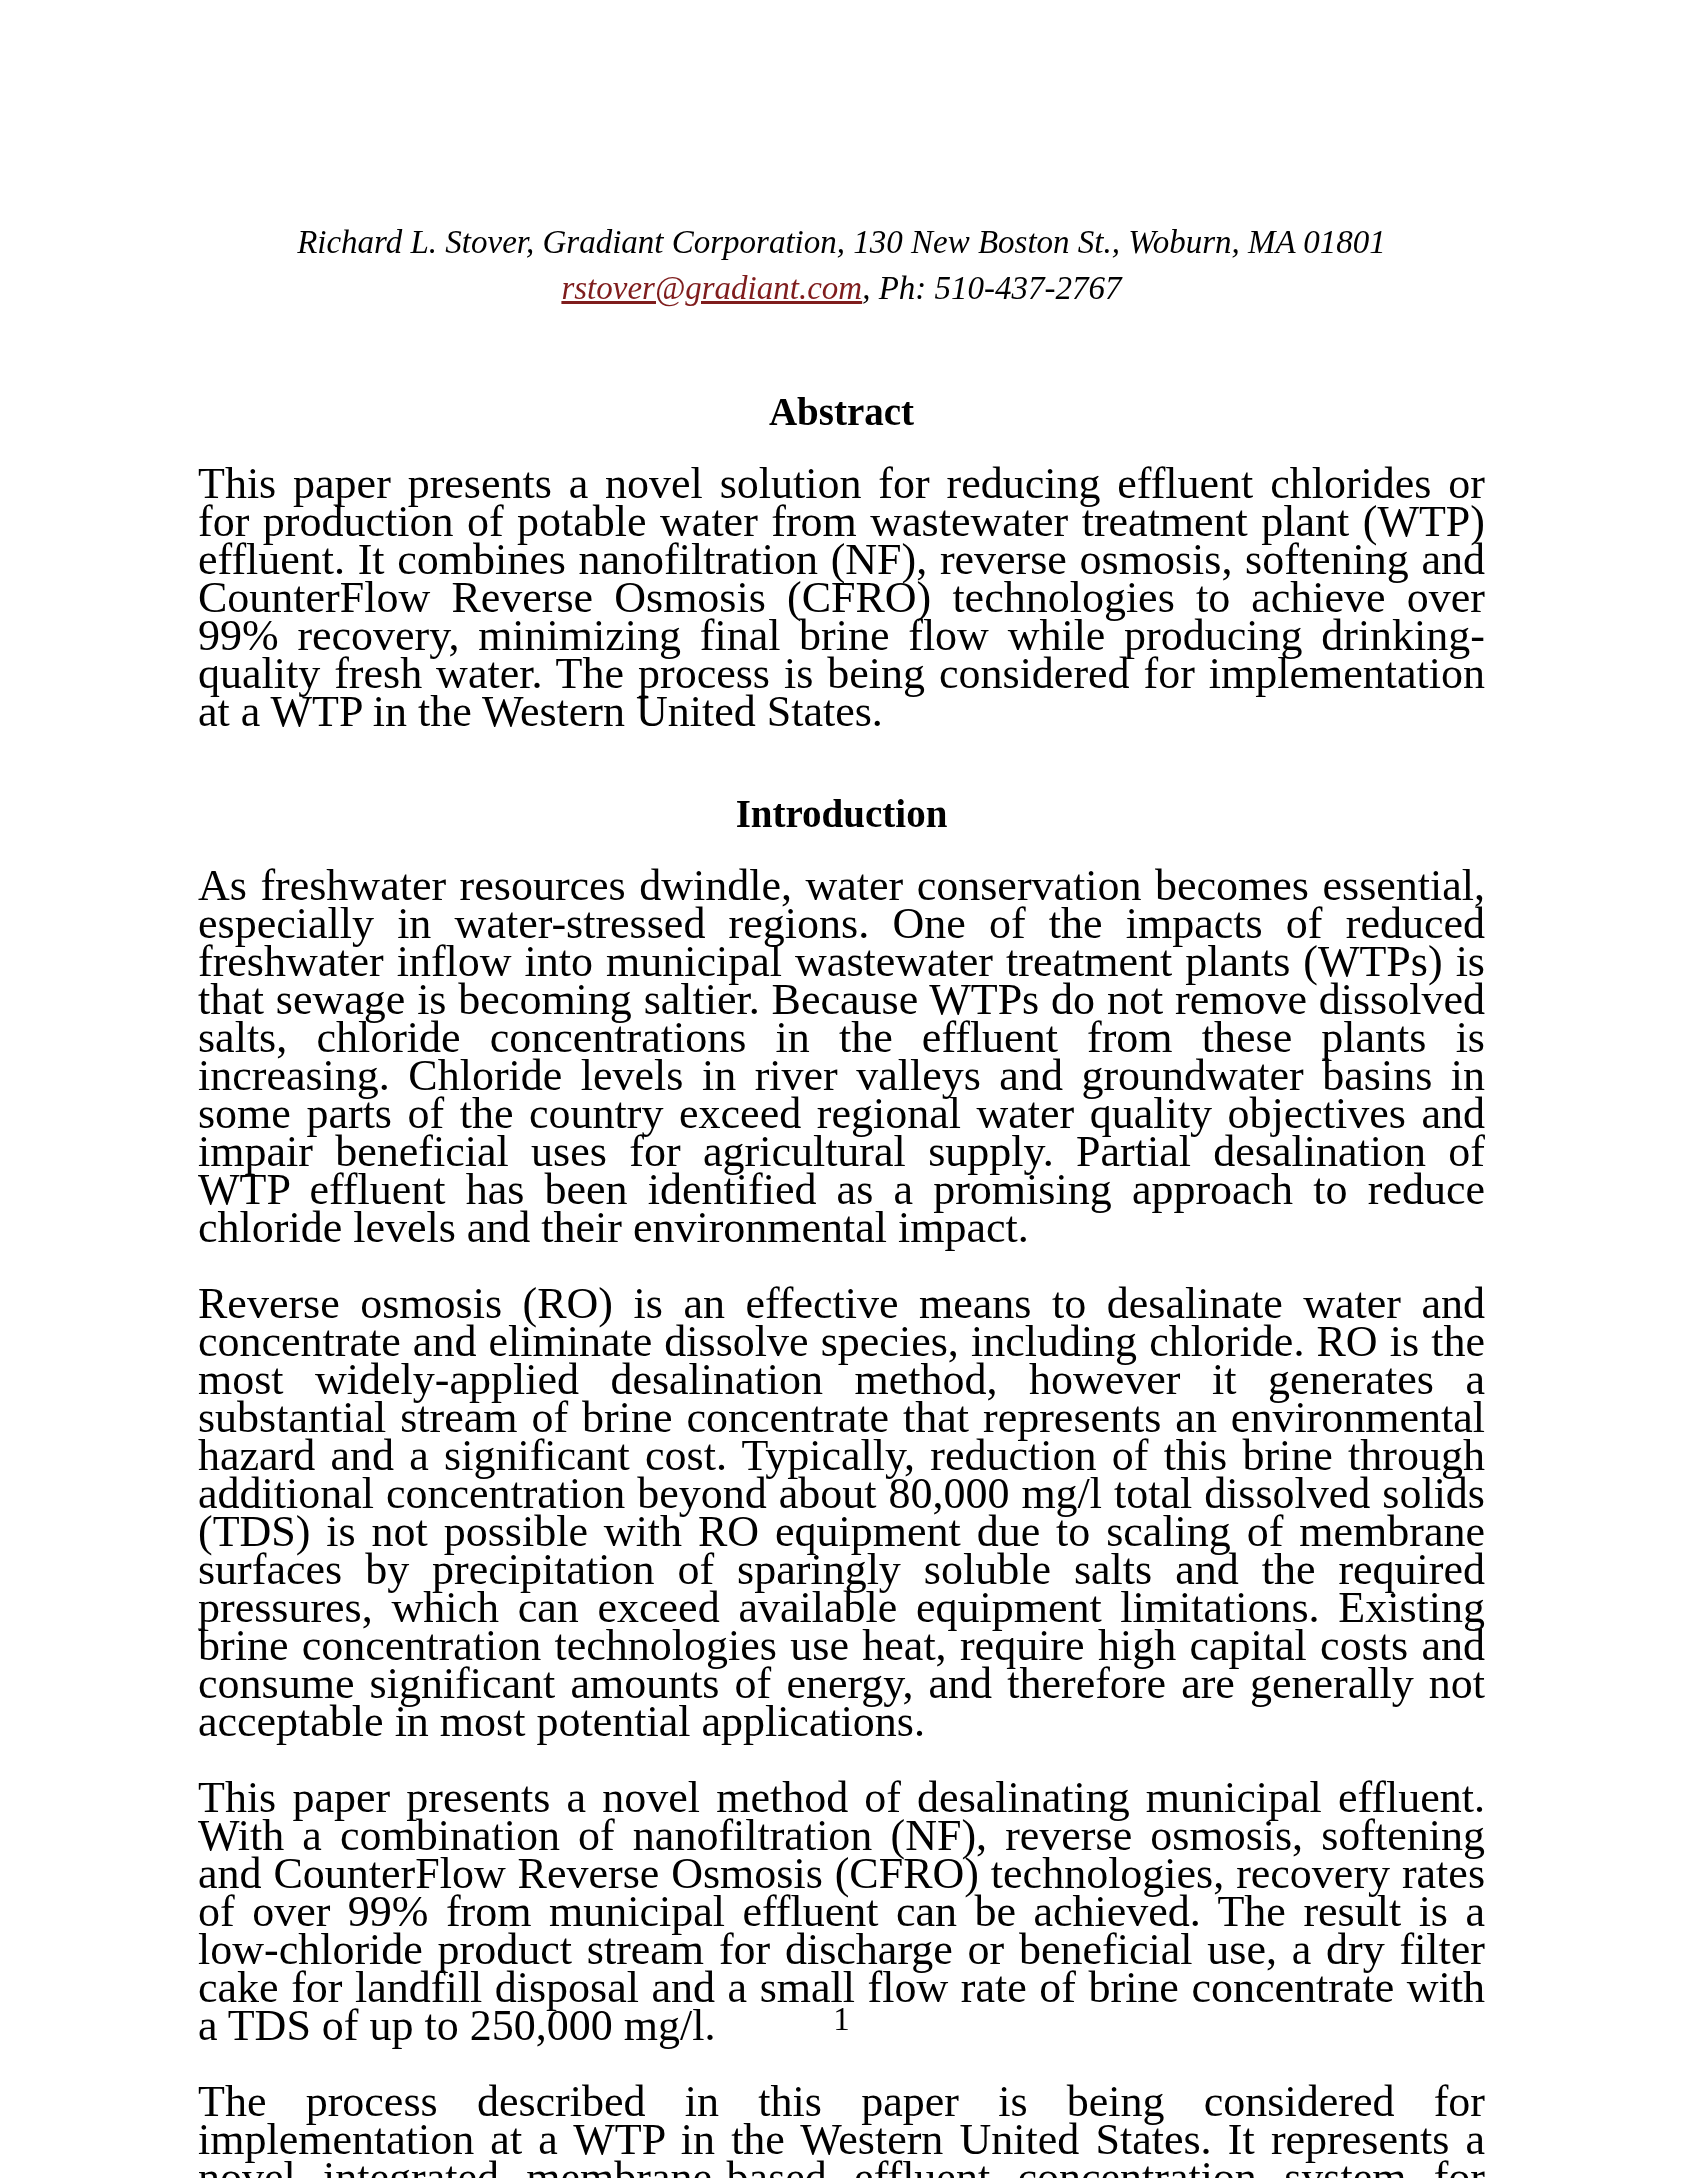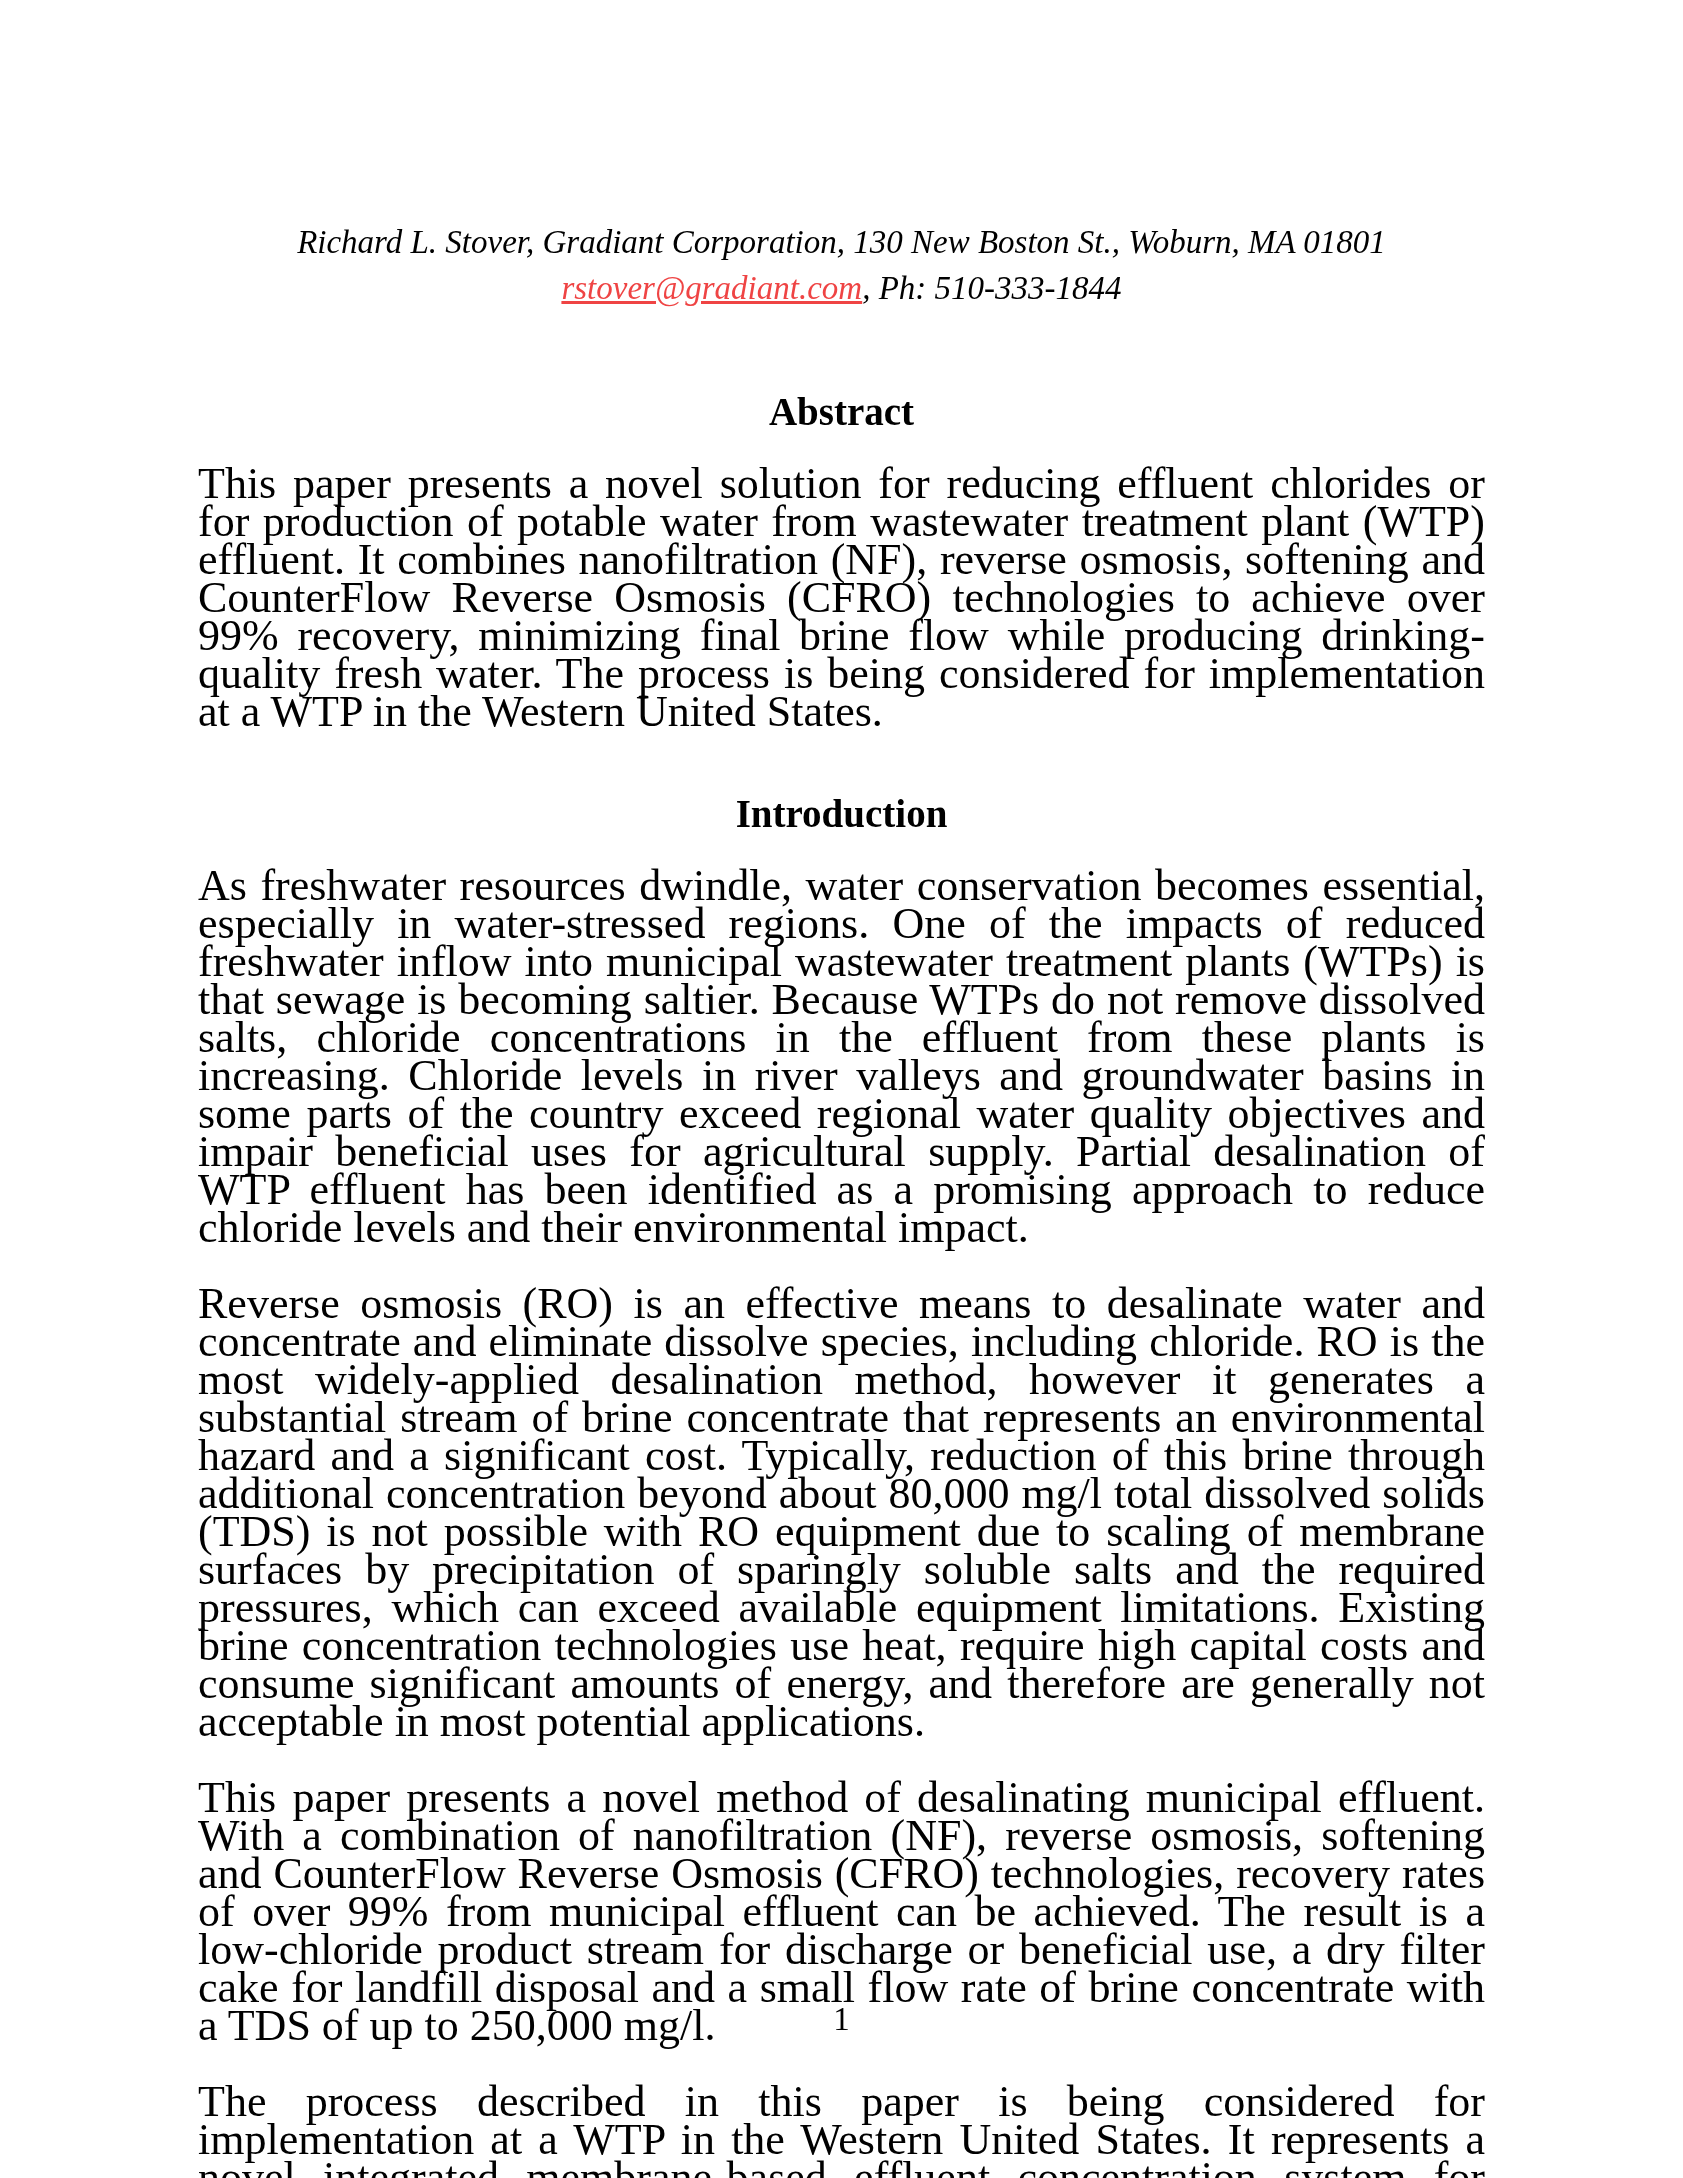--- a/index.html
+++ b/index.html
@@ -75,21 +75,21 @@
   }
 </style>
 </head>
 <body>
 
 <div class="page">
 
 
   <p class="byline">Richard L. Stover, Gradiant Corporation, 130 New Boston St., Woburn, MA 01801</p>
 
-  <p class="contact"><a style="color: #ef4444;">rstover@gradiant.com</a><span>, Ph: 510-333-1844</span></p>
+  <p class="contact"><a style="color: #7f1d1d;">rstover@gradiant.com</a><span>, Ph: 510-437-2767</span></p>
 
   <h2 class="section-heading heading-abstract">Abstract</h2>
 
   <p class="body-para">This paper presents a novel solution for reducing effluent chlorides or for production of potable water from wastewater treatment plant (WTP) effluent. It combines nanofiltration (NF), reverse osmosis, softening and CounterFlow Reverse Osmosis (CFRO) technologies to achieve over 99% recovery, minimizing final brine flow while producing drinking-quality fresh water. The process is being considered for implementation at a WTP in the Western United States.</p>
 
   <h2 class="section-heading heading-introduction">Introduction</h2>
 
   <p class="body-para">As freshwater resources dwindle, water conservation becomes essential, especially in water-stressed regions. One of the impacts of reduced freshwater inflow into municipal wastewater treatment plants (WTPs) is that sewage is becoming saltier. Because WTPs do not remove dissolved salts, chloride concentrations in the effluent from these plants is increasing. Chloride levels in river valleys and groundwater basins in some parts of the country exceed regional water quality objectives and impair beneficial uses for agricultural supply. Partial desalination of WTP effluent has been identified as a promising approach to reduce chloride levels and their environmental impact.</p>
 
   <p class="body-para">Reverse osmosis (RO) is an effective means to desalinate water and concentrate and eliminate dissolve species, including chloride. RO is the most widely-applied desalination method, however it generates a substantial stream of brine concentrate that represents an environmental hazard and a significant cost. Typically, reduction of this brine through additional concentration beyond about 80,000 mg/l total dissolved solids (TDS) is not possible with RO equipment due to scaling of membrane surfaces by precipitation of sparingly soluble salts and the required pressures, which can exceed available equipment limitations. Existing brine concentration technologies use heat, require high capital costs and consume significant amounts of energy, and therefore are generally not acceptable in most potential applications.</p>

